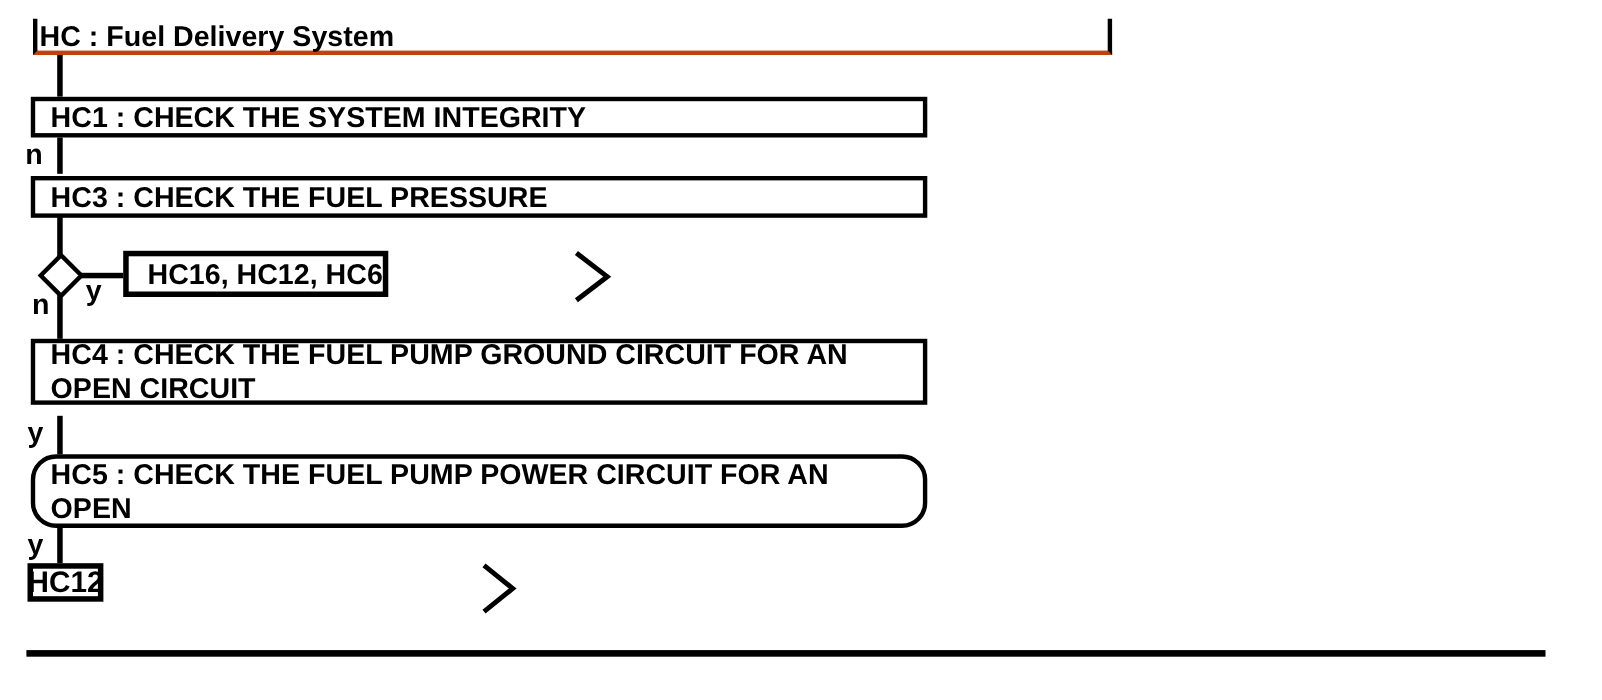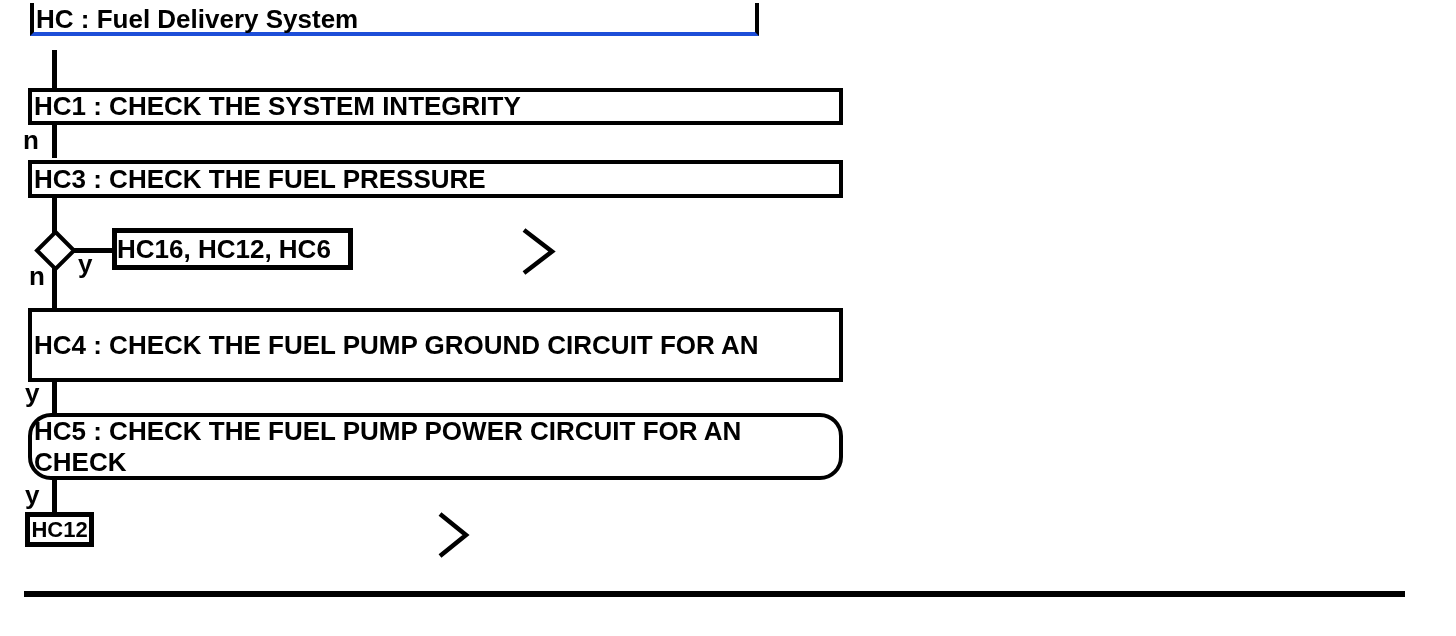--- a/index.html
+++ b/index.html
@@ -14,25 +14,25 @@
     background: #ffffff;
     font-family: "Liberation Sans", "DejaVu Sans", sans-serif;
     font-weight: bold;
     color: #000000;
     overflow: hidden;
   }
   
   .bracket {
     position: absolute;
     box-sizing: border-box;
-    left: 30px; top: 3px;
-    width: 729px; height: 33px;
+    left: 30px; top: 17px;
+    width: 981px; height: 33px;
     border-left: 4px solid #000;
     border-right: 4px solid #000;
-    border-bottom: 4px solid #1d4ed8;
+    border-bottom: 4px solid #c2410c;
     display: flex;
     align-items: center;
   }
   .bracket .txt {
     font-size: 26px;
     padding-left: 2px;
     padding-top: 3px;
     white-space: nowrap;
   }
   .node {
@@ -40,21 +40,21 @@
     box-sizing: border-box;
     border: 4px solid #000;
     background: #ffffff;
     display: flex;
     flex-direction: column;
     justify-content: center;
   }
   .node .txt {
     font-size: 26px;
     line-height: 31px;
-    padding-left: 2px;
+    padding-left: 14px;
     white-space: nowrap;
   }
   .node.wide { left: 28px; width: 815px; }
   .node.thick { border-width: 5px; }
   .vline, .hline {
     position: absolute;
     background: #000000;
   }
   .branch-label {
     position: absolute;
@@ -98,45 +98,46 @@
     <span class="txt">HC3 : CHECK THE FUEL PRESSURE</span>
   </div>
 
   <div class="vline" style="left:52px; top:196px; width:5px; height:38px;"></div>
 
   <div class="branch-label" style="left:29px; top:264px;">n</div>
   <div class="branch-label" style="left:78px; top:252px;">y</div>
 
   <div class="hline" style="left:71px; top:248px; width:42px; height:5px;"></div>
 
-  <div class="node thick" style="left:112px; top:228px; width:241px; height:42px; align-items:flex-start;">
+  <div class="node thick" style="left:112px; top:228px; width:241px; height:42px; align-items:flex-end;">
     <span class="txt" style="padding-left:0;">HC16, HC12, HC6</span>
   </div>
 
   <div class="vline" style="left:52px; top:267px; width:5px; height:42px;"></div>
 
-  <div class="node wide" style="top:308px; height:74px;">
+  <div class="node wide" style="top:308px; height:60px;">
     <span class="txt">HC4 : CHECK THE FUEL PUMP GROUND CIRCUIT FOR AN</span>
+    <span class="txt">OPEN CIRCUIT</span>
   </div>
 
   <div class="branch-label" style="left:25px; top:381px;">y</div>
 
   <div class="vline" style="left:52px; top:378px; width:5px; height:35px;"></div>
 
   <div class="node wide" style="top:413px; height:67px;border-radius:23px;">
     <span class="txt">HC5 : CHECK THE FUEL PUMP POWER CIRCUIT FOR AN</span>
-    <span class="txt">CHECK</span>
+    <span class="txt">OPEN</span>
   </div>
 
   <div class="branch-label" style="left:25px; top:483px;">y</div>
 
   <div class="vline" style="left:52px; top:480px; width:5px; height:33px;"></div>
 
   <div class="node thick" style="left:25px; top:512px; width:69px; height:35px; align-items:center;">
-    <span class="txt" style="padding-left:0; font-size:22px;">HC12</span>
+    <span class="txt" style="padding-left:0; font-size:27px;">HC12</span>
   </div>
 
   <svg class="overlay-svg" width="1456" height="636" viewBox="0 0 1456 636">
     <polygon points="55.5,232 74,250.5 55.5,269 37,250.5" fill="#ffffff" stroke="#000000" stroke-width="4"></polygon>
     <polyline class="clickable" points="524,230 552,251.5 524,273" fill="none" stroke="#000000" stroke-width="4.5"></polyline>
     <polyline class="clickable" points="440,514 466,535 440,556" fill="none" stroke="#000000" stroke-width="4.5"></polyline>
   </svg>
 
   <div class="rule"></div>
 

